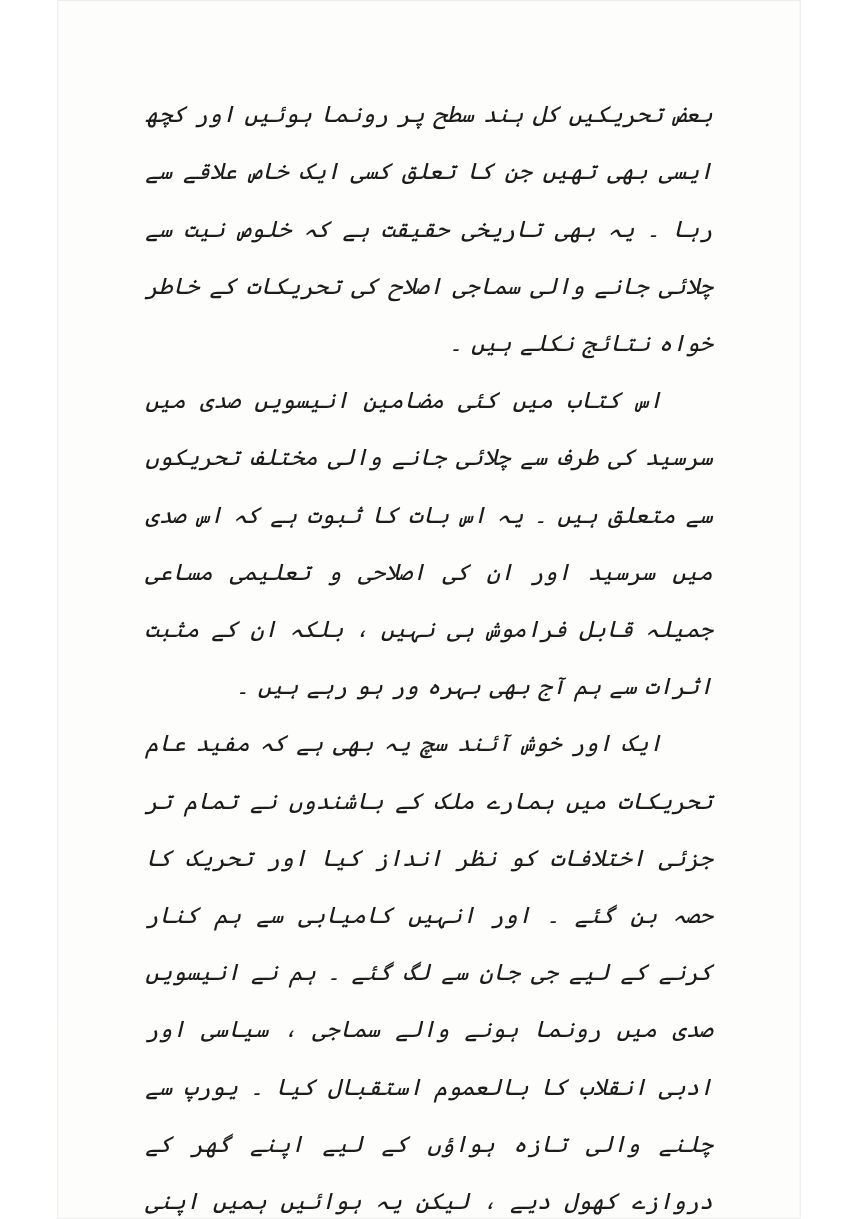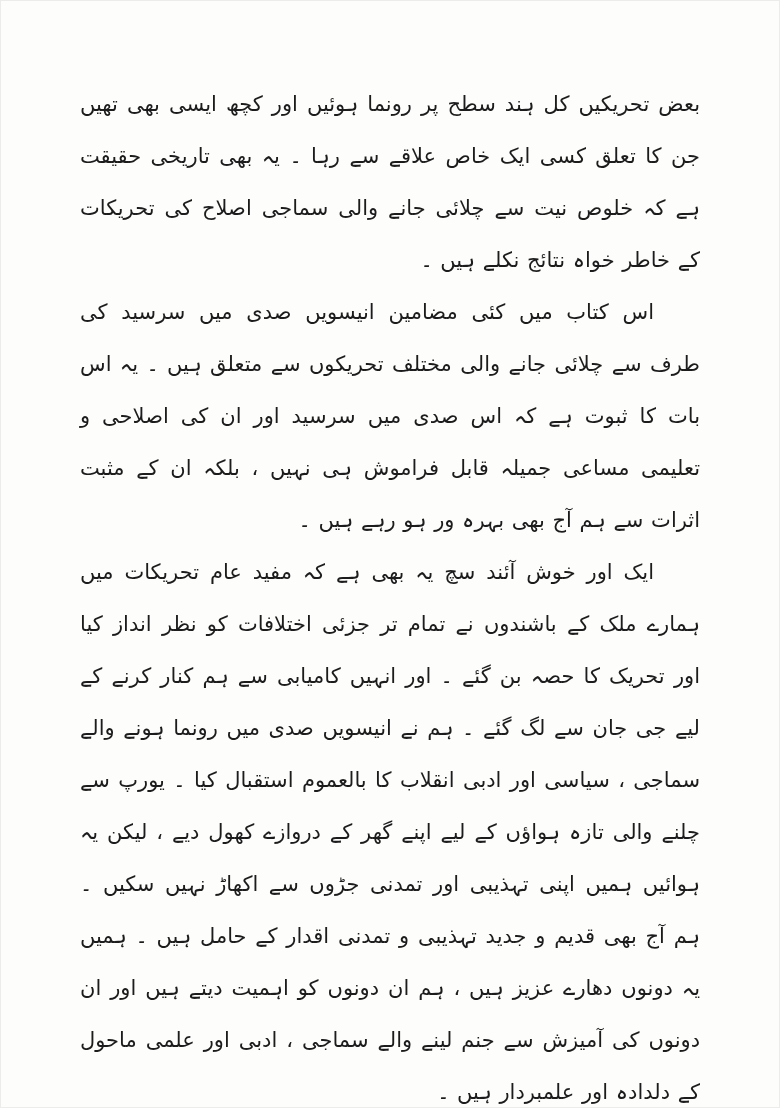--- a/index.html
+++ b/index.html
@@ -3,27 +3,28 @@
 <meta charset="utf-8">
 <style>
   html, body {
     margin: 0;
     padding: 0;
     background: #ffffff;
   }
 
   .page {
     position: relative;
-    width: 780px;
+    width: 676px;
     height: 1108px;
     margin: 0 auto;
     background: #fdfdfc;
     box-sizing: border-box;
     box-shadow: inset 0 0 0 1px #ececea;
     overflow: hidden;
+    font-style: italic;
   }
 
   .text-block {
     position: absolute;
     top: 78px;
     right: 80px;
     left: 80px;
     direction: rtl;
     font-family: "DejaVu Sans", sans-serif;
     font-size: 21px;

